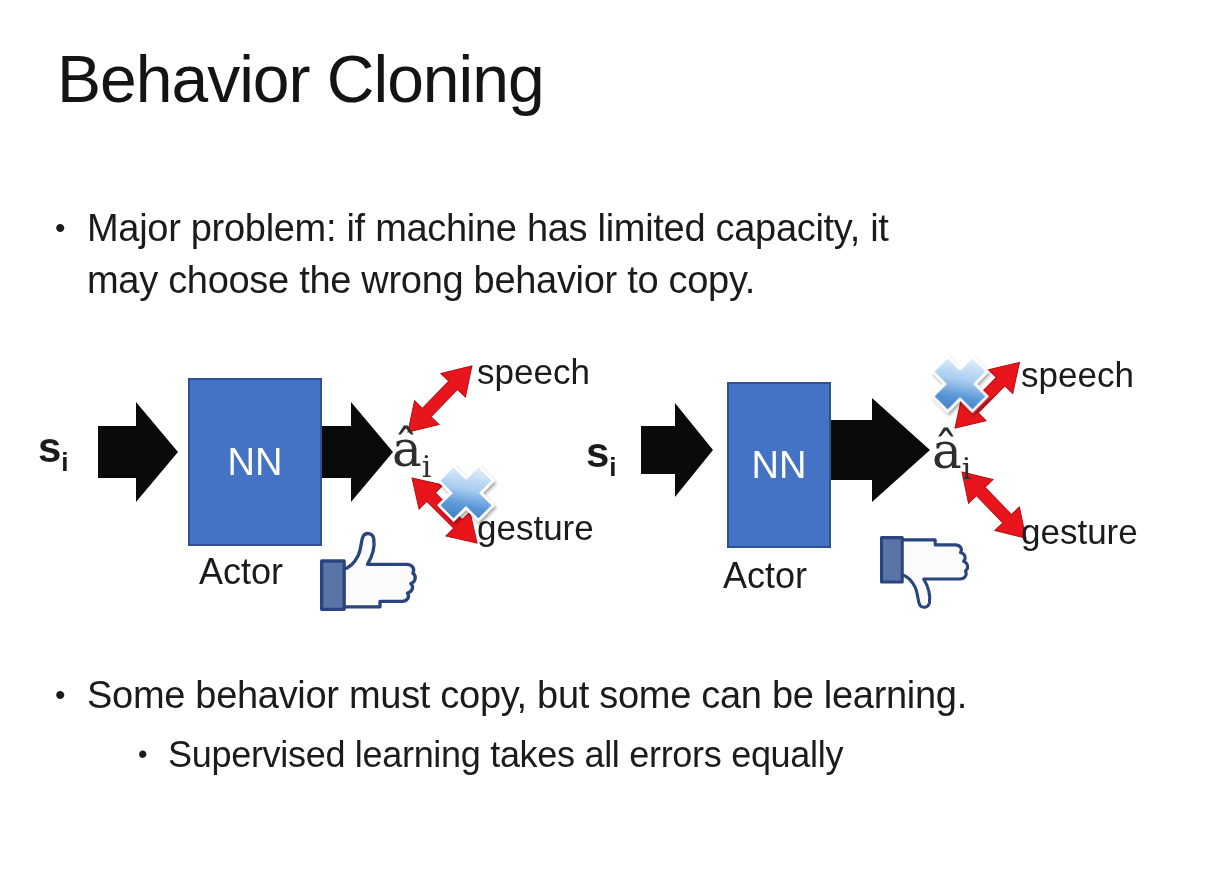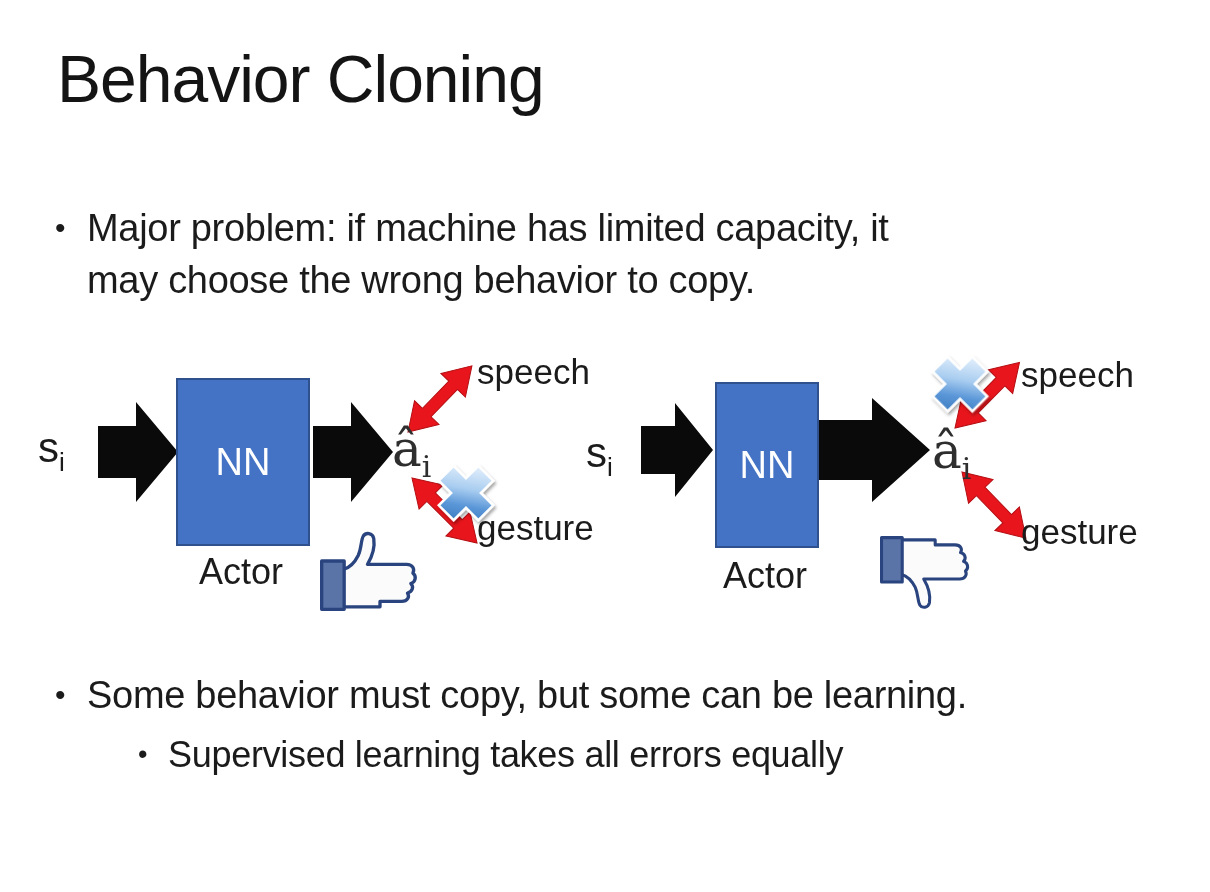--- a/index.html
+++ b/index.html
@@ -27,28 +27,28 @@
     width:32px; flex:0 0 32px; font-size:30px; padding-top:5px;
   }
   .bullet-row .txt { white-space:pre-line; }
   .b1 { left:55px; top:203px; }
   .b2 { left:55px; top:670px; }
   .b3 { left:138px; top:731px; font-size:36px; }
   .b3 .dot { width:30px; flex:0 0 30px; font-size:27px; }
 
   .abs { position:absolute;text-align:center; }
 
-  .si-label { font-size:42px; }
+  .si-label { font-size:42px;font-weight:bold; }
   .si-label sub { font-size:26px; }
 
   .nnbox {
     position:absolute;
     background:#4472c4; border:2px solid #2f528f;
     display:flex; align-items:center; justify-content:center;
-    color:#ffffff; font-size:38px;
+    color:#ffffff; font-size:38px;margin-left:12px;
   }
   #nnbox-left  { left:176px; top:378px; width:130px; height:164px; }
   #nnbox-right { left:715px; top:382px; width:100px; height:162px; }
 
   .actor-label { font-size:36px; }
   #actor-left  { left:176px; top:551px; width:130px; }
   #actor-right { left:700px; top:555px; width:130px; }
 
   .ahat-label {
     font-family:"DejaVu Serif", serif; 

